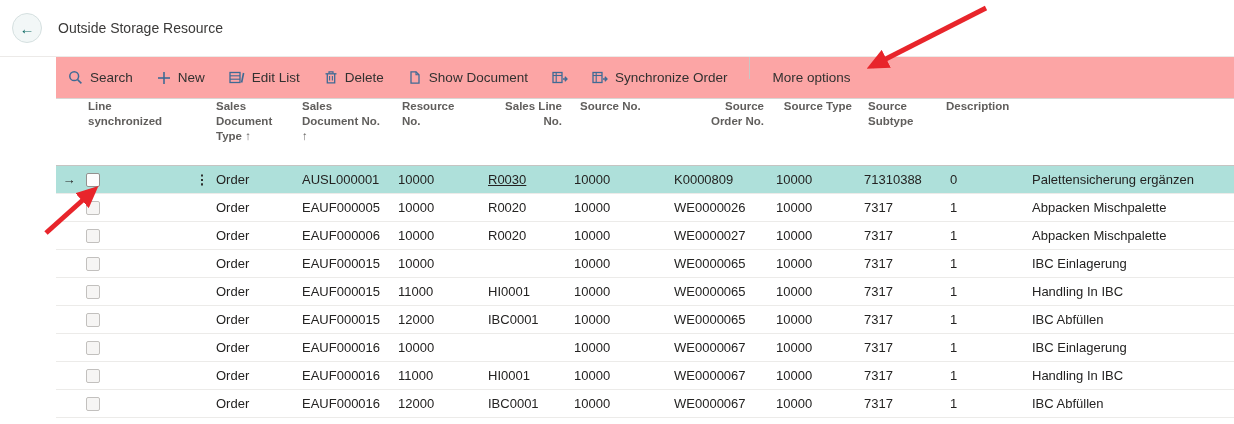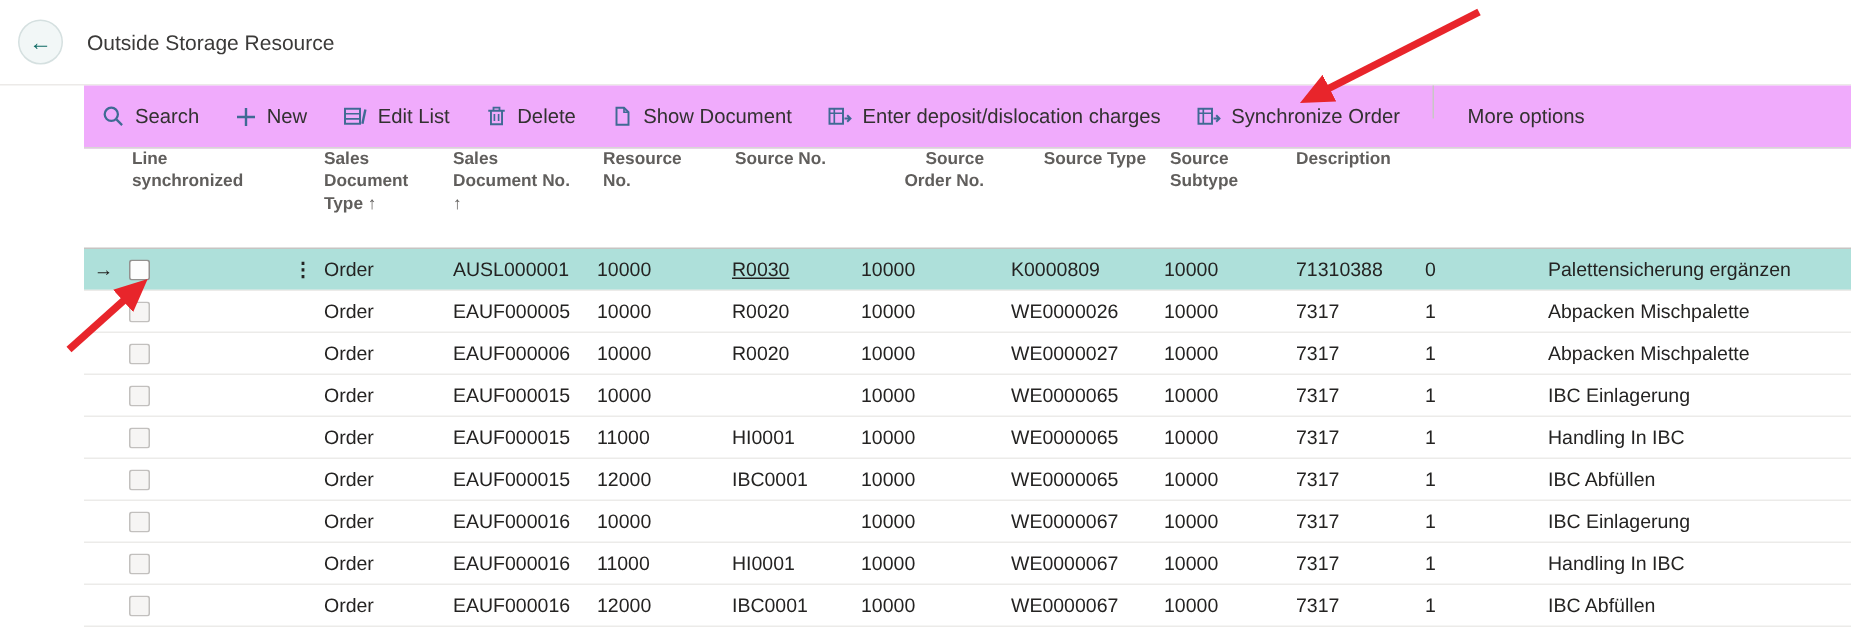--- a/index.html
+++ b/index.html
@@ -14,21 +14,21 @@
   
   .topbar { height:57px; display:flex; align-items:center; padding-left:12px;
             border-bottom:1px solid #eceae8; background:#fff; }
   .back-btn { width:30px; height:30px; border-radius:50%; background:#f2f7f7;
               border:1px solid #d5e0e0; color:#0f6a64; font-size:15px; line-height:1;
               display:flex; align-items:center; justify-content:center; cursor:pointer; }
   .page-title { margin-left:16px; font-size:14px; color:#3b3a39;text-align:center; }
 
   
   .toolbar { height:42px; margin-left:56px; display:flex; align-items:flex-start;
-             border-bottom:1px solid #d8d6d4; background:#f0abfc; }
+             border-bottom:1px solid #d8d6d4; background:#fca5a5; }
   .tb-item { display:flex; align-items:center; gap:7px; padding:0 12px; height:100%;
              font-size:13.5px; color:#323130; cursor:pointer; white-space:nowrap; }
   .tb-item svg { display:block; }
   .tb-sep { width:1px; height:22px; background:#c8c6c4; margin:0 10px; }
 
   
   .grid-row { display:grid; margin-left:56px;
     grid-template-columns:26px 112px 16px 86px 96px 86px 90px 94px 108px 88px 82px 86px 1fr; }
   .table-header { height:67px; border-bottom:1px solid #c6c4c2; }
   .table-header .cell { display:flex; align-items:flex-start; padding:0 6px 9px 6px;
@@ -130,21 +130,20 @@
 
   <div class="tb-item">
     <span>
       <svg width="16" height="15" viewBox="0 0 16 15">
           <rect x="1" y="2.5" width="9" height="10" fill="none" stroke="#3f6a94" stroke-width="1.3"></rect>
           <line x1="1" y1="5.5" x2="10" y2="5.5" stroke="#3f6a94" stroke-width="1.1"></line>
           <line x1="4.2" y1="2.5" x2="4.2" y2="12.5" stroke="#3f6a94" stroke-width="1.1"></line>
           <path d="M11 9 h4 m-2.2 -2.2 l2.2 2.2 l-2.2 2.2" fill="none" stroke="#3f6a94" stroke-width="1.3"></path>
         </svg>
     </span>
-    <span>Enter deposit/dislocation charges</span>
   </div>
 
   <div class="tb-item">
     <span>
       <svg width="16" height="15" viewBox="0 0 16 15">
           <rect x="1" y="2.5" width="9" height="10" fill="none" stroke="#3f6a94" stroke-width="1.3"></rect>
           <line x1="1" y1="5.5" x2="10" y2="5.5" stroke="#3f6a94" stroke-width="1.1"></line>
           <line x1="4.2" y1="2.5" x2="4.2" y2="12.5" stroke="#3f6a94" stroke-width="1.1"></line>
           <path d="M11 9 h4 m-2.2 -2.2 l2.2 2.2 l-2.2 2.2" fill="none" stroke="#3f6a94" stroke-width="1.3"></path>
         </svg>
@@ -166,20 +165,23 @@
     </div>
   <div class="cell"></div>
   <div class="cell">
       <span>Sales Document Type ↑</span>
     </div>
   <div class="cell">
       <span>Sales Document No. ↑</span>
     </div>
   <div class="cell pad-res">
       <span>Resource No.</span>
+    </div>
+  <div class="cell num">
+      <span class="hw-tiny">Sales Line No.</span>
     </div>
   <div class="cell pad-src">
       <span>Source No.</span>
     </div>
   <div class="cell num">
       <span class="hw-tiny">Source Order No.</span>
     </div>
   <div class="cell num">
       <span>Source Type</span>
     </div>

